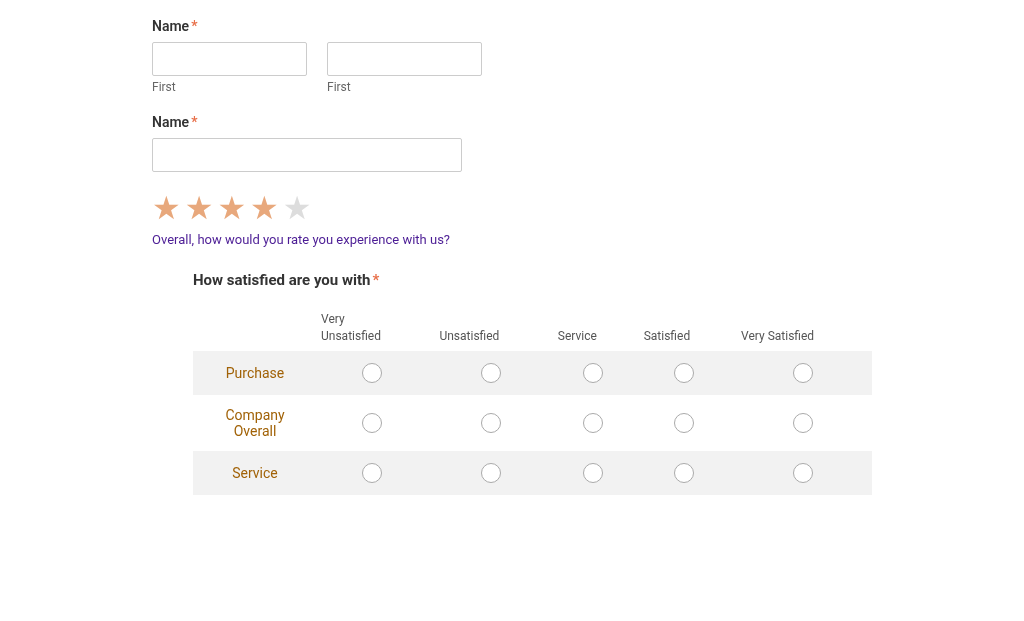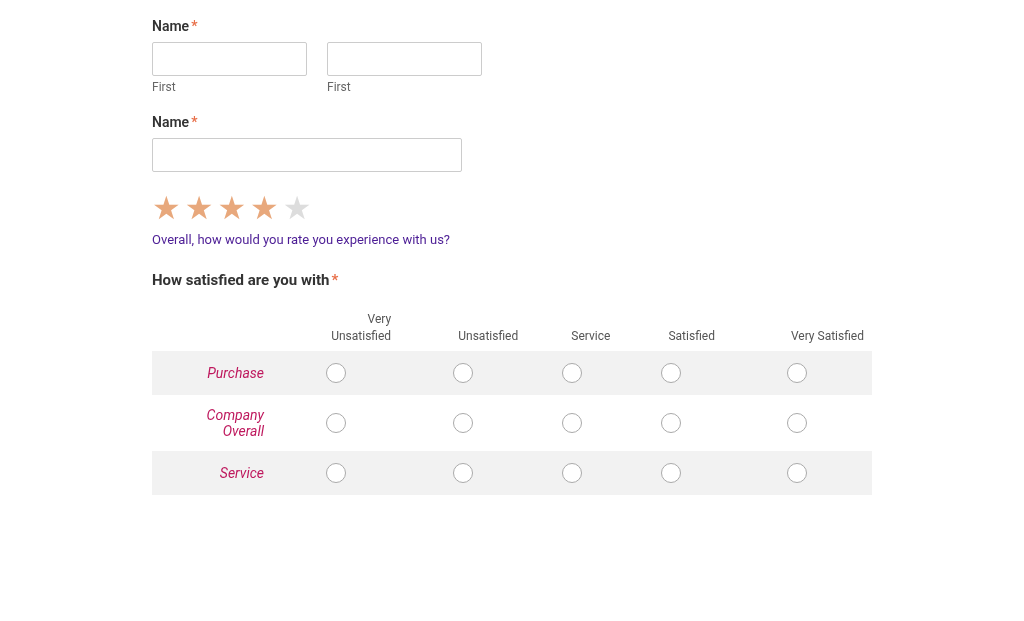--- a/index.html
+++ b/index.html
@@ -94,63 +94,63 @@
     }
 
     .experience-hint {
       font-size: 13px;
       color: #4c1d95;
       margin-top: 4px;
     }
 
     .satisfaction-section {
       margin-top: 24px;
+      margin-left: 41px;
     }
 
     .satisfaction-label {
       font-size: 15px;
       font-weight: 700;
       color: #333;
       margin-bottom: 16px;
     }
 
     .satisfaction-table {
       width: 100%;
       border-collapse: collapse;
     }
 
     .satisfaction-table th {
       font-size: 12px;
       font-weight: 400;
       color: #555;
-      text-align: right;
+      text-align: left;
       padding: 6px 8px;
       vertical-align: bottom;
       line-height: 1.4;
     }
 
     .satisfaction-table th:first-child {
       text-align: left;
       width: 120px;
     }
 
     .satisfaction-table td {
       text-align: center;
       padding: 12px 8px;
       vertical-align: middle;
       font-size: 14px;
       color: #444;
     }
 
     .satisfaction-table td:first-child {
-      text-align: right;
+      text-align: center;
       padding-left: 12px;
       font-size: 14px;
-      color: #be185d;
-      font-style: italic;
+      color: #a16207;
     }
 
     .satisfaction-table tr:nth-child(odd) td {
       background-color: #f2f2f2;
     }
 
     .satisfaction-table tr:nth-child(even) td {
       background-color: #ffffff;
     }
 

